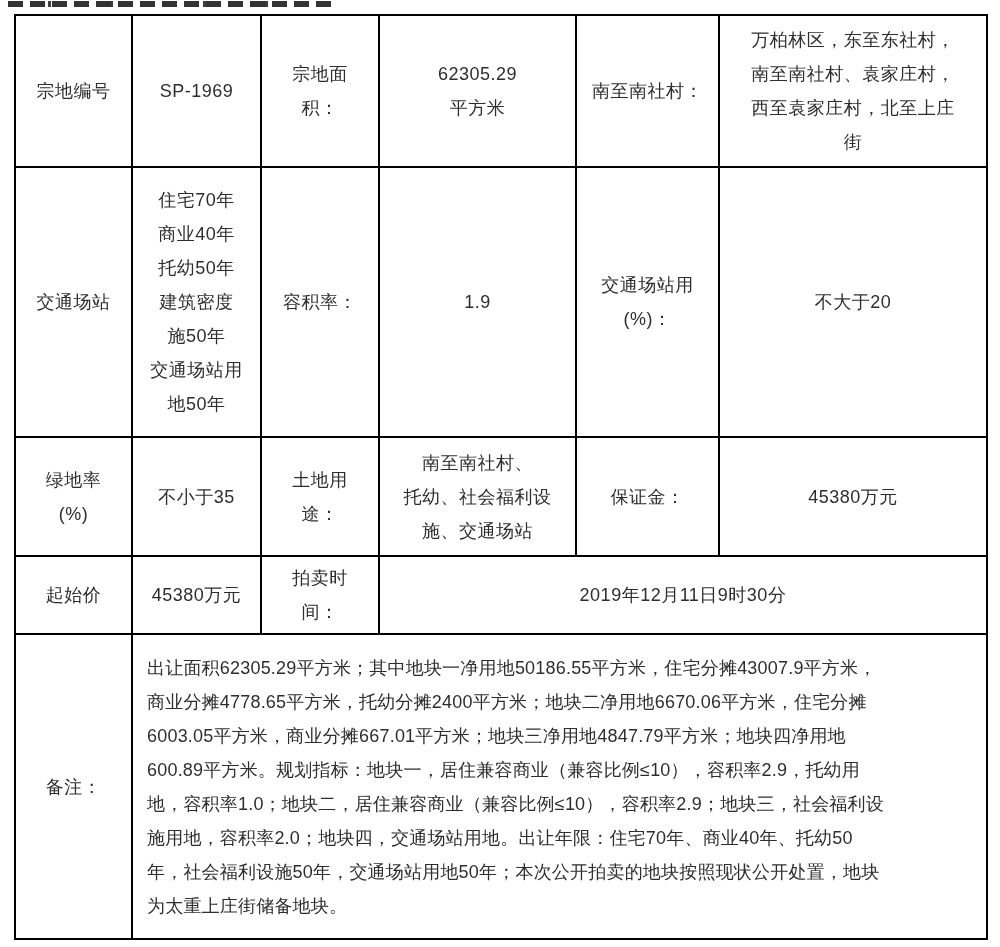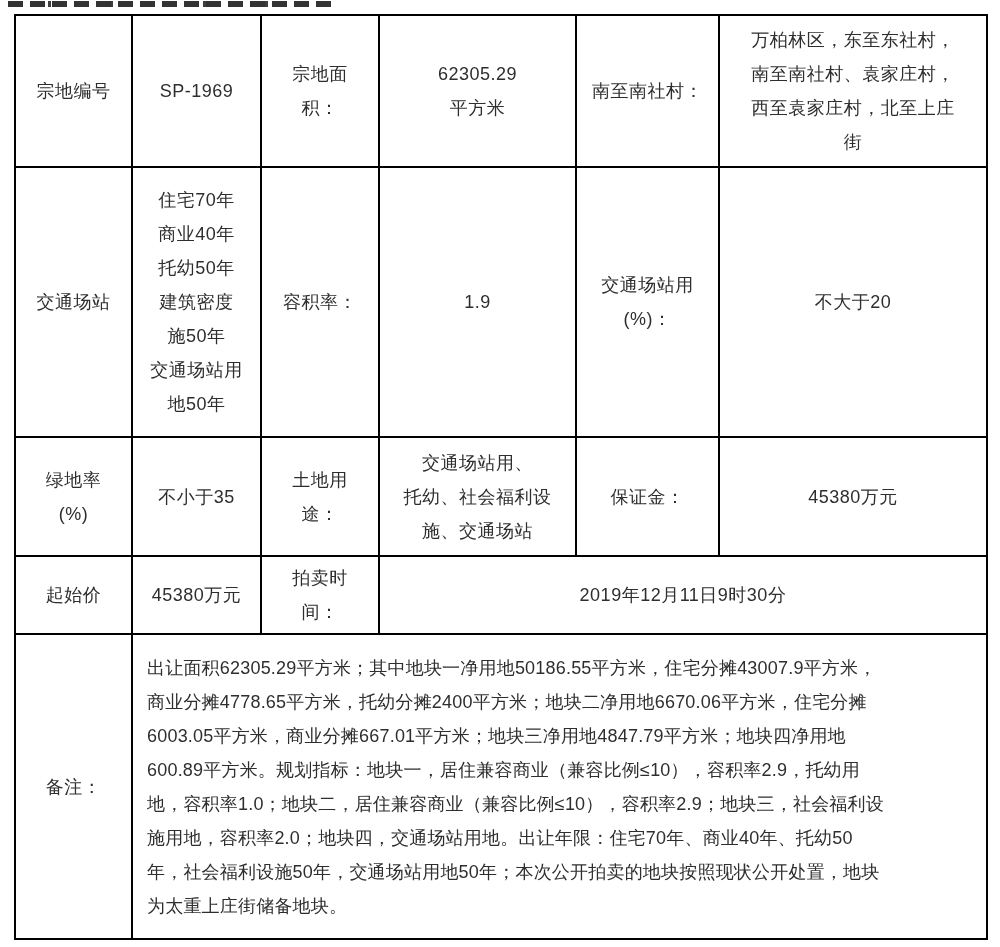--- a/index.html
+++ b/index.html
@@ -81,21 +81,21 @@
       <td>交通场站用
 (%)：</td>
       <td>不大于20</td>
     </tr>
     <tr class="r3">
       <td>绿地率
 (%)</td>
       <td>不小于35</td>
       <td>土地用
 途：</td>
-      <td>交通场站用、
+      <td>南至南社村、
 托幼、社会福利设
 施、交通场站</td>
       <td>保证金：</td>
       <td>45380万元</td>
     </tr>
     <tr class="r4">
       <td>起始价</td>
       <td>45380万元</td>
       <td>拍卖时
 间：</td>

